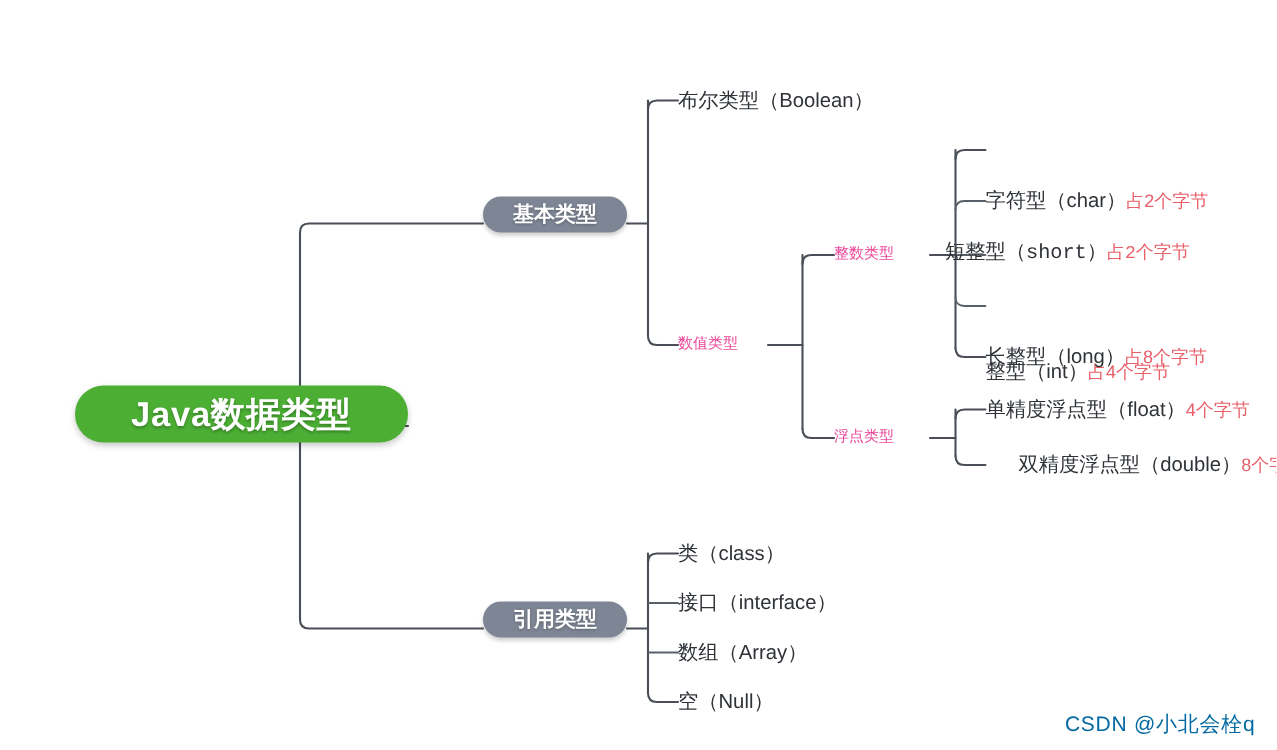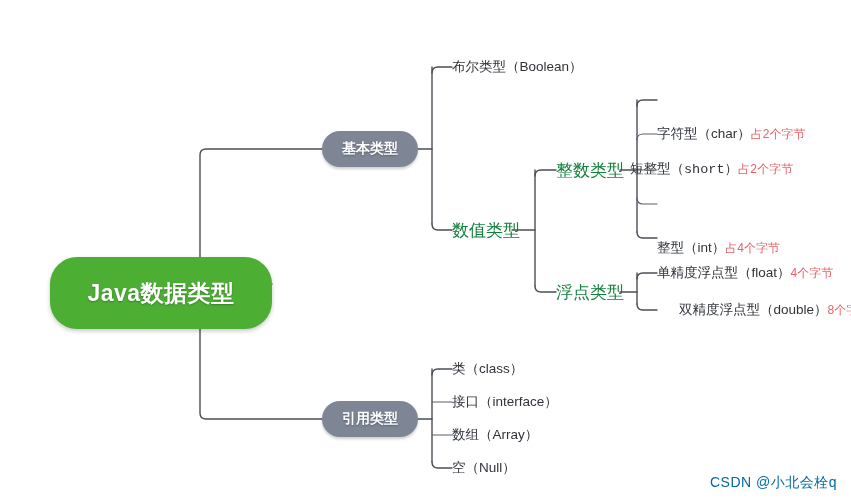--- a/index.html
+++ b/index.html
@@ -37,42 +37,42 @@
     stroke-linecap: round;
     stroke-linejoin: round;
   }
 
   
   .root-node {
     position: absolute;
     left: 50px;
     top: 257px;
     width: 222px;
-    height: 72px;
+    height: 38px;
     background: #4CAF34;
     border-radius: 27px;
     box-shadow: 0 2px 4px rgba(0,0,0,0.22);
     display: flex;
     align-items: center;
     justify-content: center;
   }
   .root-node .label {
     color: #ffffff;
     font-size: 23px;
     font-weight: bold;
     letter-spacing: 0.5px;
     text-shadow: 0 1px 2px rgba(0,0,0,0.28);
     white-space: nowrap;
   }
 
   
   .pill {
     position: absolute;
     width: 96px;
-    height: 36px;
+    height: 24px;
     background: #7e8696;
     border-radius: 18px;
     box-shadow: 0 2px 3px rgba(0,0,0,0.20);
     display: flex;
     align-items: center;
     justify-content: center;
   }
   .pill .label {
     color: #ffffff;
     font-size: 14px;
@@ -91,22 +91,22 @@
     white-space: nowrap;
     line-height: 1;
     transform: translateY(-50%);
   }
   .leaf .cn   { color: #2f3338; }
   .leaf .en   { color: #2f3338; }
   .leaf .note { color: #e8606a; font-size: 12px; }
 
   .mid-label {
     position: absolute;
-    font-size: 17px;
-    color: #15803d;
+    font-size: 10px;
+    color: #ec4899;
     white-space: nowrap;
     line-height: 1;
     transform: translateY(-50%);
   }
 
   
   .watermark {
     position: absolute;
     right: 14px;
     bottom: 8px;
@@ -193,20 +193,23 @@
   </div>
 
   <div class="leaf" style="left:630px; top:170px;font-family:Liberation Mono, monospace;">
     <span class="cn">短整型</span><span class="en">（short）</span><span class="note">占2个字节</span>
   </div>
 
   <div class="leaf" style="left:657px; top:204px;margin-top:44px;">
     <span class="cn">整型</span><span class="en">（int）</span><span class="note">占4个字节</span>
   </div>
 
+  <div class="leaf" style="left:657px; top:238px;">
+    <span class="cn">长整型</span><span class="en">（long）</span><span class="note">占8个字节</span>
+  </div>
 
   <div class="leaf" style="left:657px; top:273px;">
     <span class="cn">单精度浮点型</span><span class="en">（float）</span><span class="note">4个字节</span>
   </div>
 
   <div class="leaf" style="left:679px; top:310px;">
     <span class="cn">双精度浮点型</span><span class="en">（double）</span><span class="note">8个字节</span>
   </div>
 
   <div class="leaf" style="left:452px; top:369px;">

